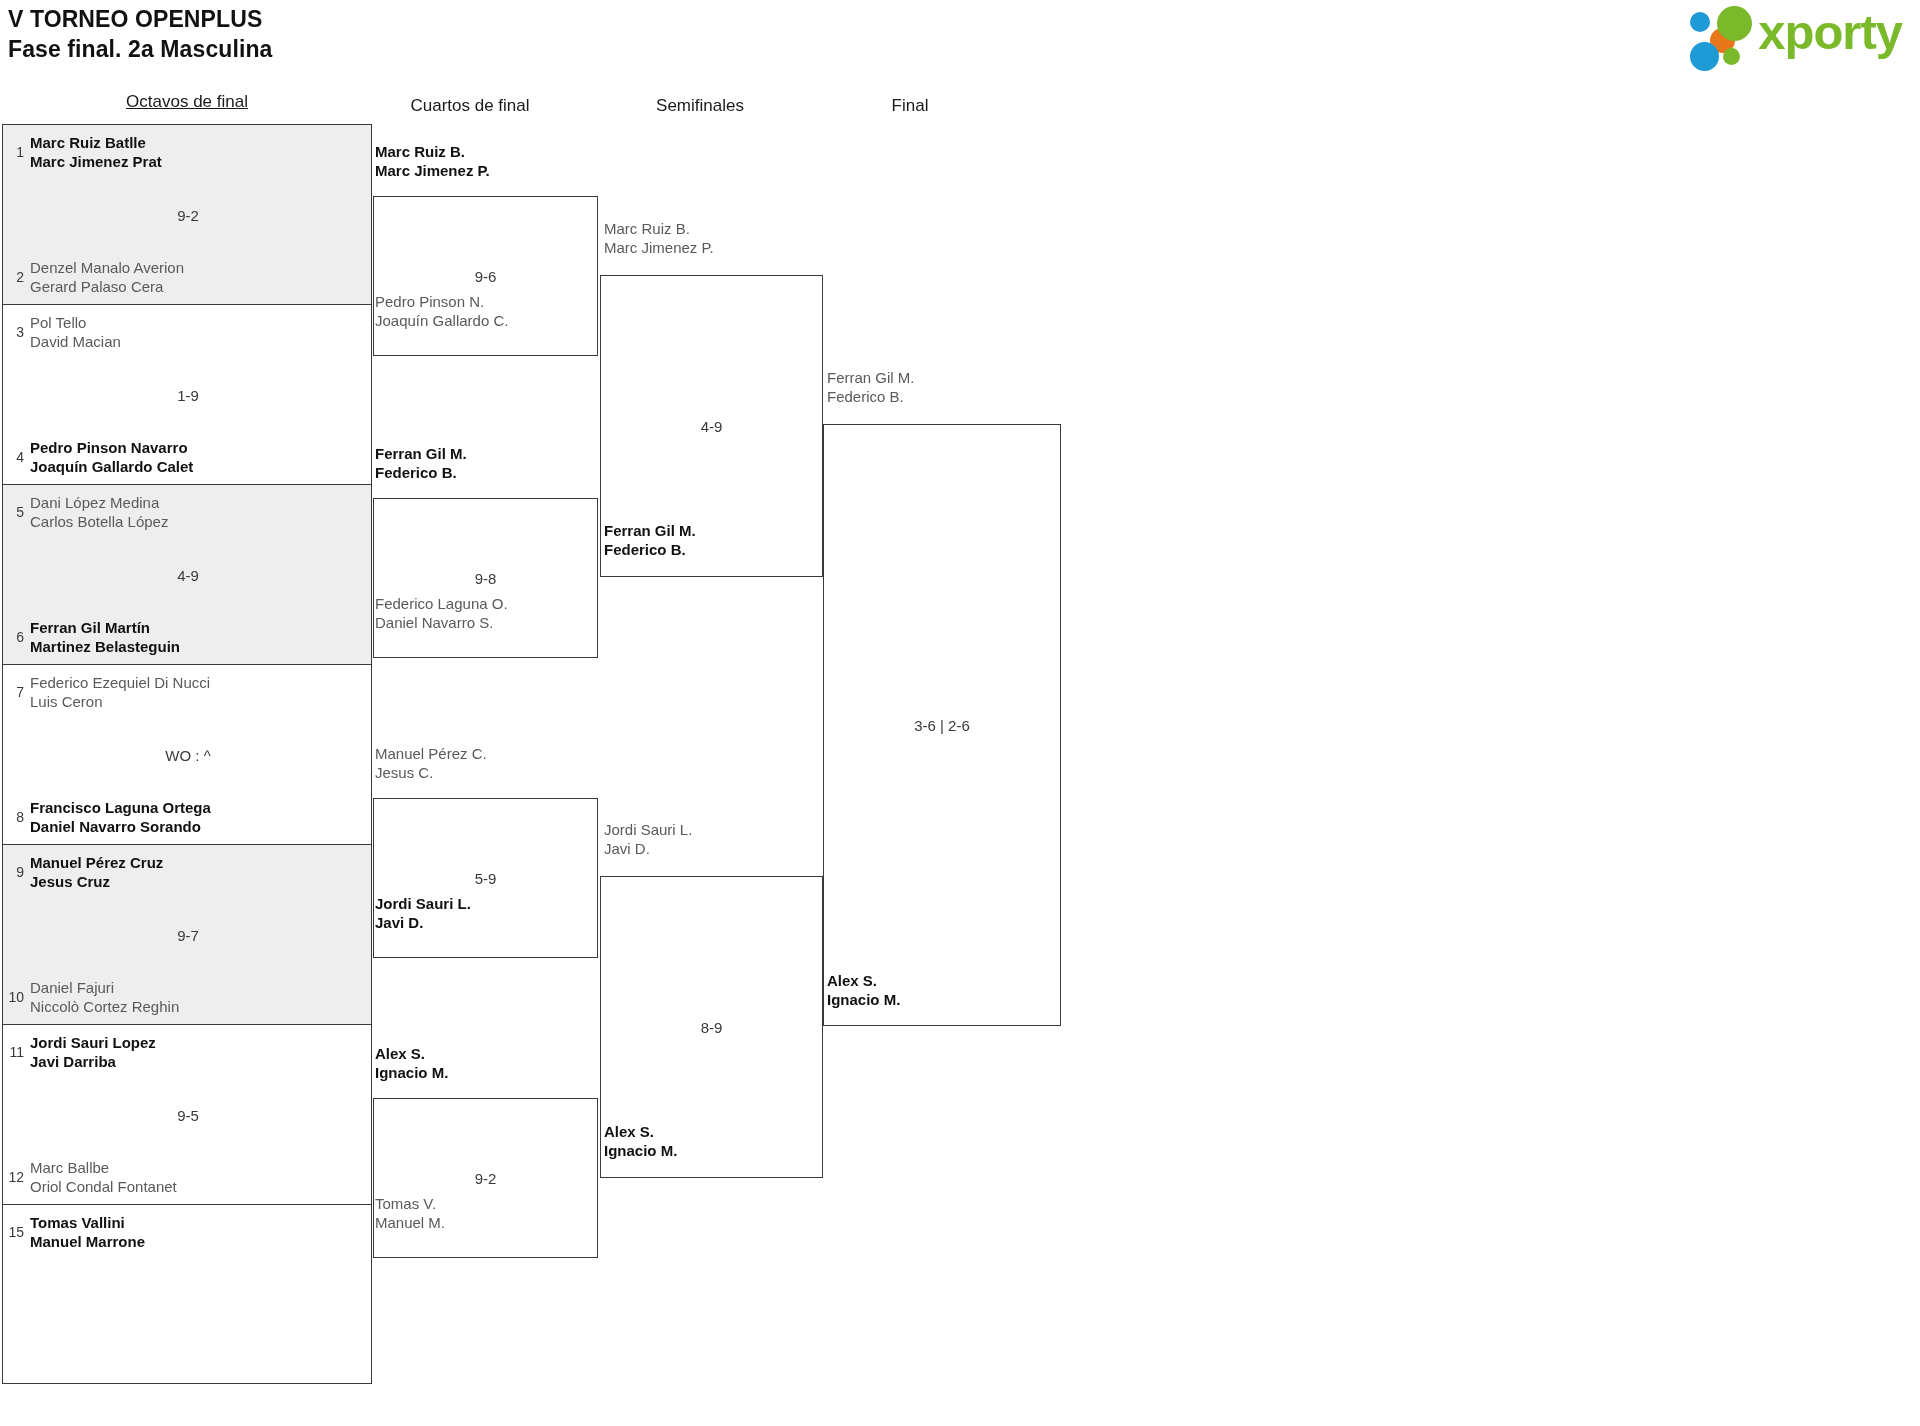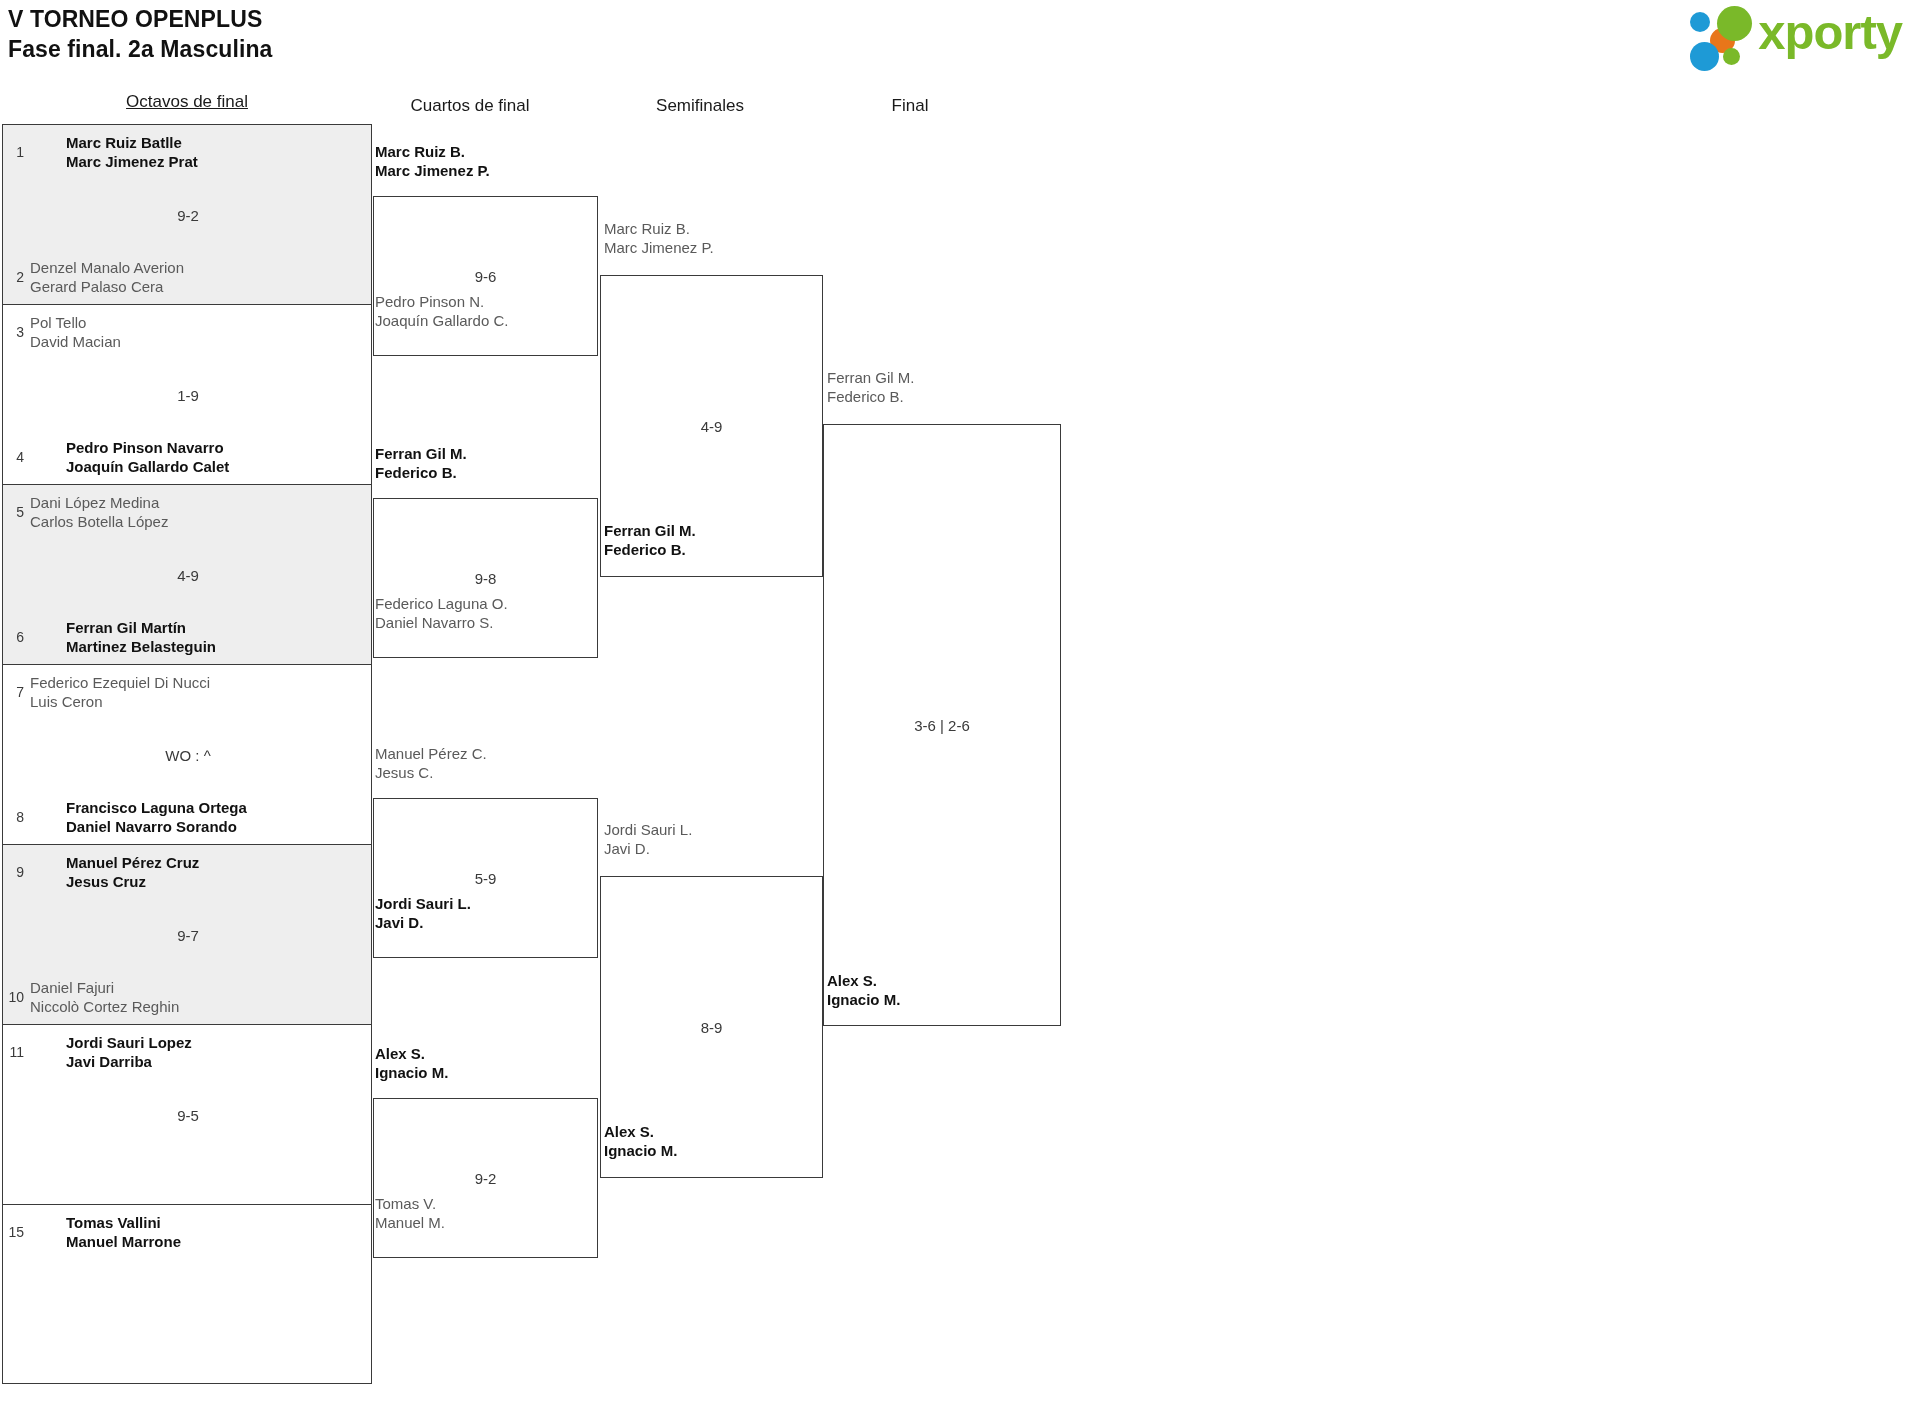--- a/index.html
+++ b/index.html
@@ -43,21 +43,21 @@
   .r1-match.shaded { background: #eeeeee; }
   .slot { position: absolute; left: 0; width: 370px; display: flex; }
   .slot.top { top: 8px; }
   .slot.bot { bottom: 8px; }
   .seed {
     width: 27px; flex: 0 0 27px; text-align: right; padding-right: 6px;
     font-size: 14px; color: #3a3a3a; align-self: center;
   }
   .names { display: flex; flex-direction: column; line-height: 19px; }
   .names span { font-size: 15px; white-space: nowrap; }
-  .w .names span { color: #111111; font-weight: bold; margin-left: 36px; }
+  .w .names span { color: #111111; font-weight: bold; }
   .l .names span { color: #5a5a5a; font-weight: normal; }
   .r1-score {
     position: absolute; left: 0; width: 370px; top: 50%;
     transform: translateY(-50%);
     text-align: center; font-size: 15px; color: #3a3a3a;
   }
 
   
   .conn { position: absolute; border: 1px solid #3a3a3a; }
   .conn-score {
@@ -190,20 +190,27 @@
 
     <div class="r1-match">
       <div class="slot top w">
         <div class="seed">11</div>
         <div class="names">
             <span>Jordi Sauri Lopez</span>
             <span>Javi Darriba</span>
           </div>
       </div>
       <div class="r1-score">9-5</div>
+      <div class="slot bot l">
+        <div class="seed">12</div>
+        <div class="names">
+            <span>Marc Ballbe</span>
+            <span>Oriol Condal Fontanet</span>
+          </div>
+      </div>
     </div>
 
 
     <div class="r1-match last">
       <div class="slot top w">
         <div class="seed">15</div>
         <div class="names">
             <span>Tomas Vallini</span>
             <span>Manuel Marrone</span>
           </div>

